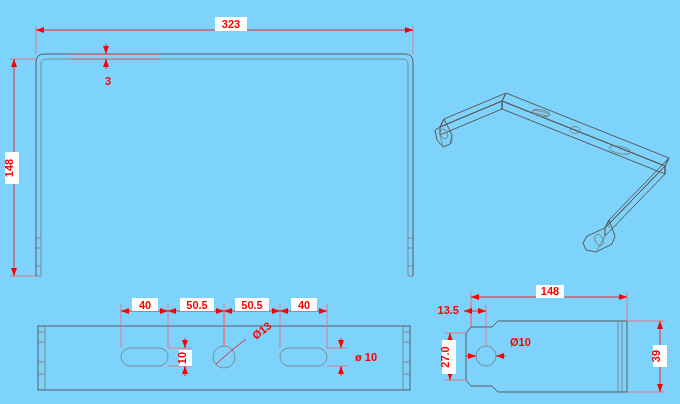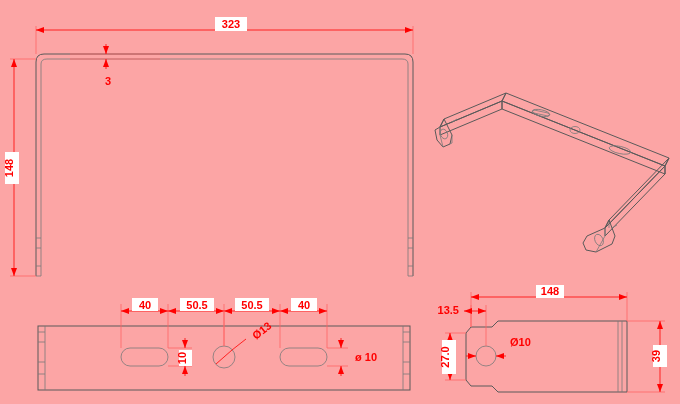--- a/index.html
+++ b/index.html
@@ -8,21 +8,21 @@
     padding: 0;
     background: #ffffff;
   }
   body {
     font-family: "Liberation Sans", sans-serif;
   }
   #drawing-sheet {
     position: relative;
     width: 680px;
     height: 404px;
-    background: #fca5a5;
+    background: #7dd3fc;
     overflow: hidden;
   }
   #drawing-sheet svg {
     display: block;
   }
   .dim-text {
     font-family: "Liberation Sans", sans-serif;
     font-size: 11px;
     font-weight: bold;
     fill: #ff0000;

